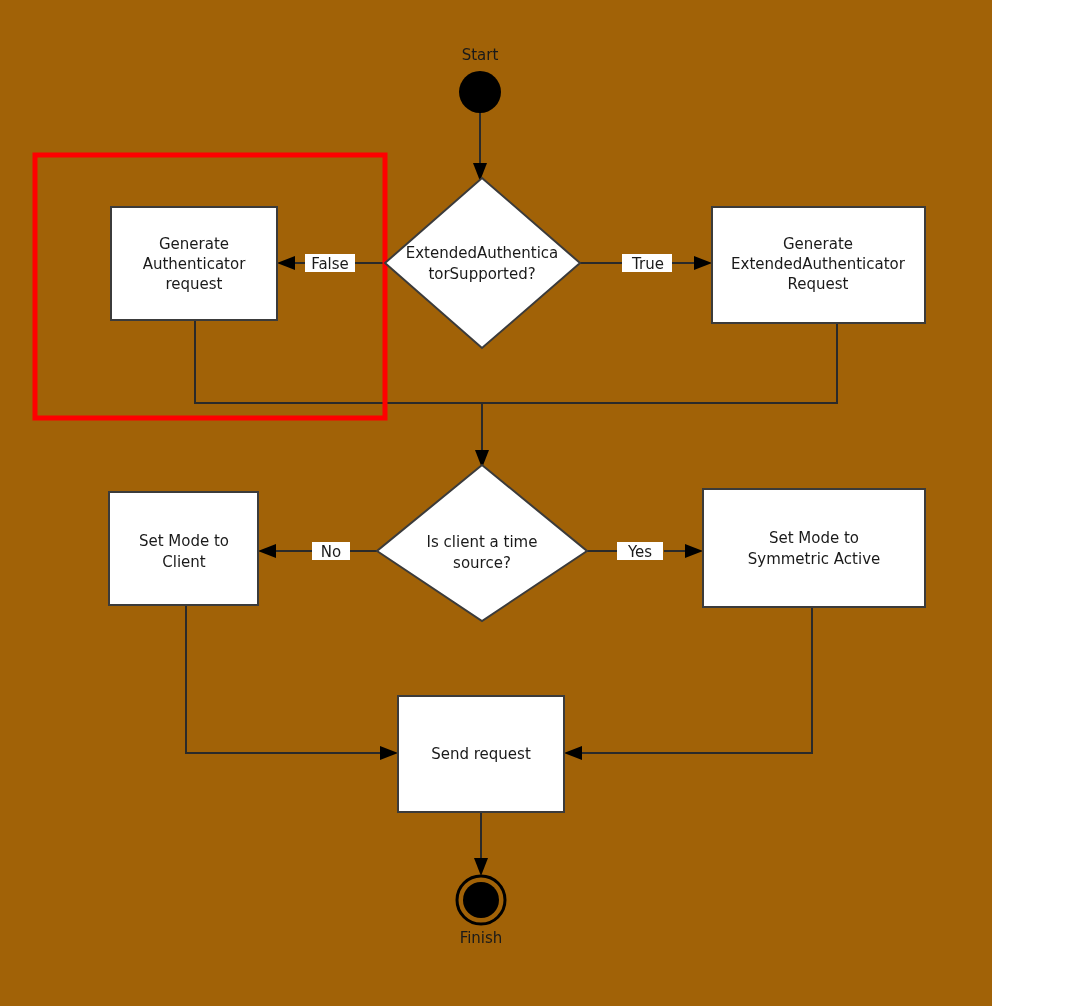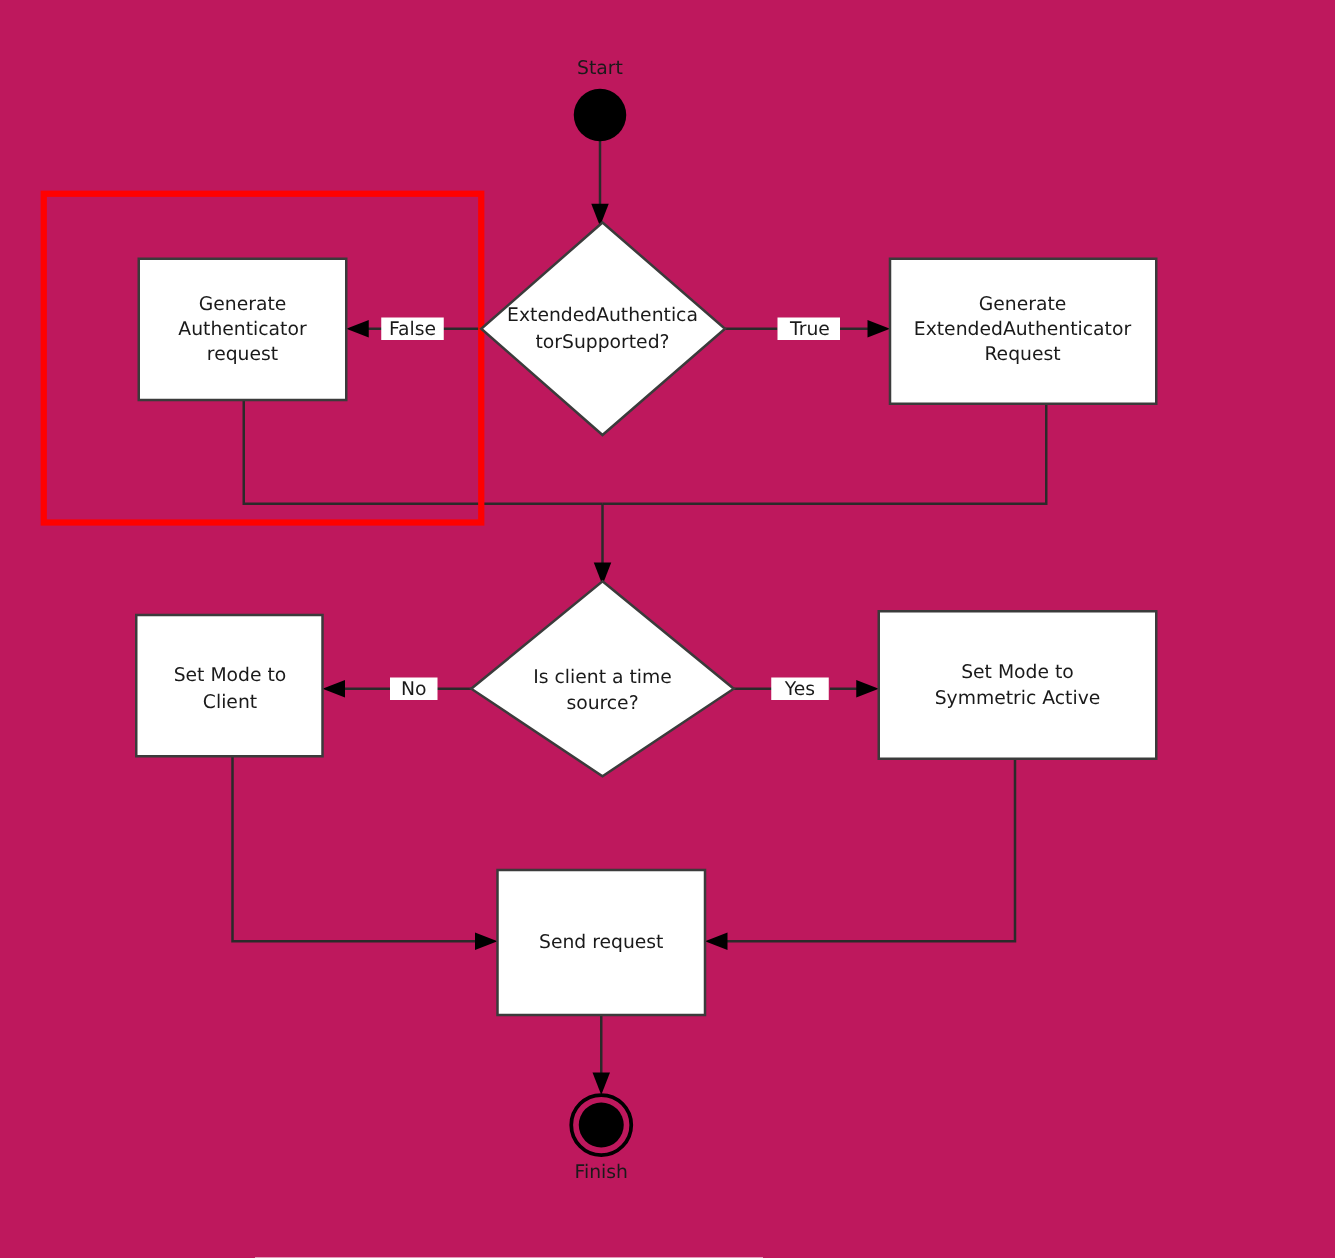--- a/index.html
+++ b/index.html
@@ -5,23 +5,23 @@
   html, body {
     margin: 0;
     padding: 0;
     background: #ffffff;
   }
   body {
     font-family: "DejaVu Sans", "Liberation Sans", sans-serif;
   }
   #canvas {
     position: relative;
-    width: 1068px;
+    width: 992px;
     height: 1006px;
-    background: #be185d;
+    background: #a16207;
     overflow: hidden;
   }
   svg.diagram {
     position: absolute;
     left: 0;
     top: 0;
     width: 1068px;
     height: 1006px;
   }
   .node-box {

